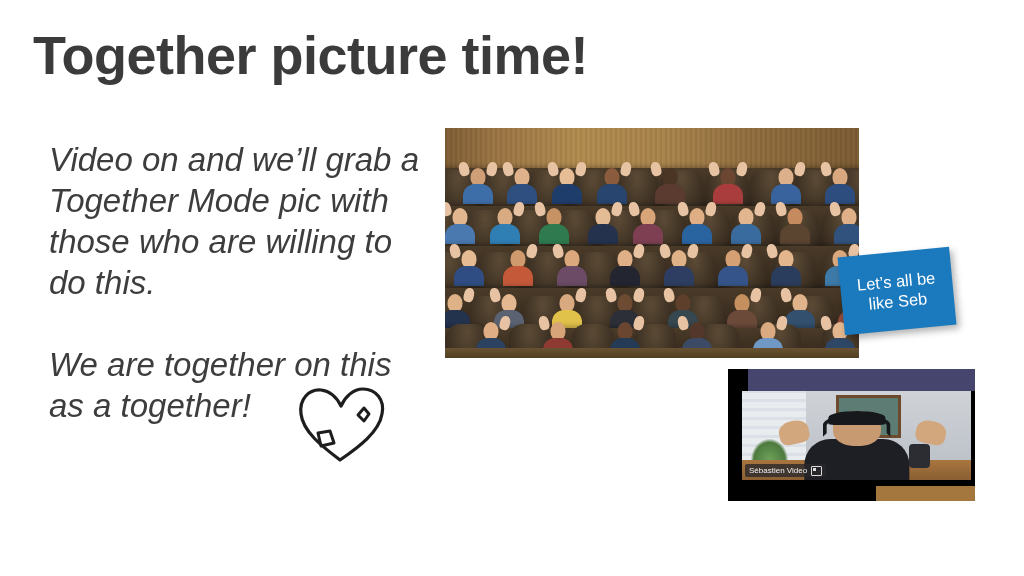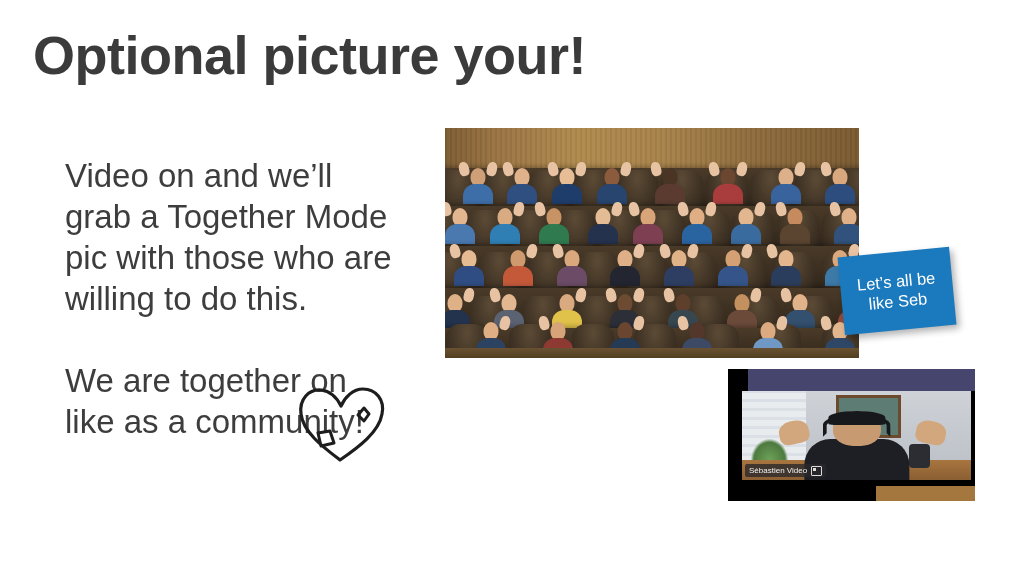--- a/index.html
+++ b/index.html
@@ -39,21 +39,22 @@
     position: absolute;
     left: 49px;
     top: 139px;
     width: 372px;
   }
   .body-para {
     font-size: 33px;
     line-height: 41px;
     color: #3d3d3d;
     font-weight: normal;
-    margin: 16px;
+    margin: 0;
+    font-style: italic;
   }
   .body-para.second {
     margin-top: 41px;
   }
   .para-two-wrap {
     position: relative;
   }
 
   
   .heart-doodle {
@@ -354,26 +355,26 @@
     font-style: italic;
     color: #3d3d3d;
     white-space: nowrap;
   }
 </style>
 </head>
 <body>
 
 <div class="slide">
 
-  <div class="slide-title">Optional picture your!</div>
+  <div class="slide-title">Together picture time!</div>
 
   <div class="body-block">
     <p class="body-para">Video on and we’ll grab a Together Mode pic with those who are willing to do this.</p>
     <div class="para-two-wrap">
-      <p class="body-para second">We are together on like as a community!</p>
+      <p class="body-para second">We are together on this as a together!</p>
     </div>
   </div>
 
   <div class="heart-doodle">
     <svg viewBox="0 0 96 84" width="96" height="84" aria-hidden="true">
       <path d="M47 79 C30 66 10 51 8 33 C6 18 16 8 28 9 C37 10 44 17 48 25 C52 16 60 8 70 8 C83 8 92 19 89 33 C86 51 66 66 47 79 Z" fill="none" stroke="#1d1d1d" stroke-width="3.2" stroke-linejoin="round" stroke-linecap="round"></path>
       <path d="M71 27 L76 33 L71 40 L65 34 Z" fill="none" stroke="#1d1d1d" stroke-width="3" stroke-linejoin="round"></path>
       <path d="M25 52 L37 50 L41 62 L28 65 Z" fill="none" stroke="#1d1d1d" stroke-width="3" stroke-linejoin="round"></path>
     </svg>
   </div>

